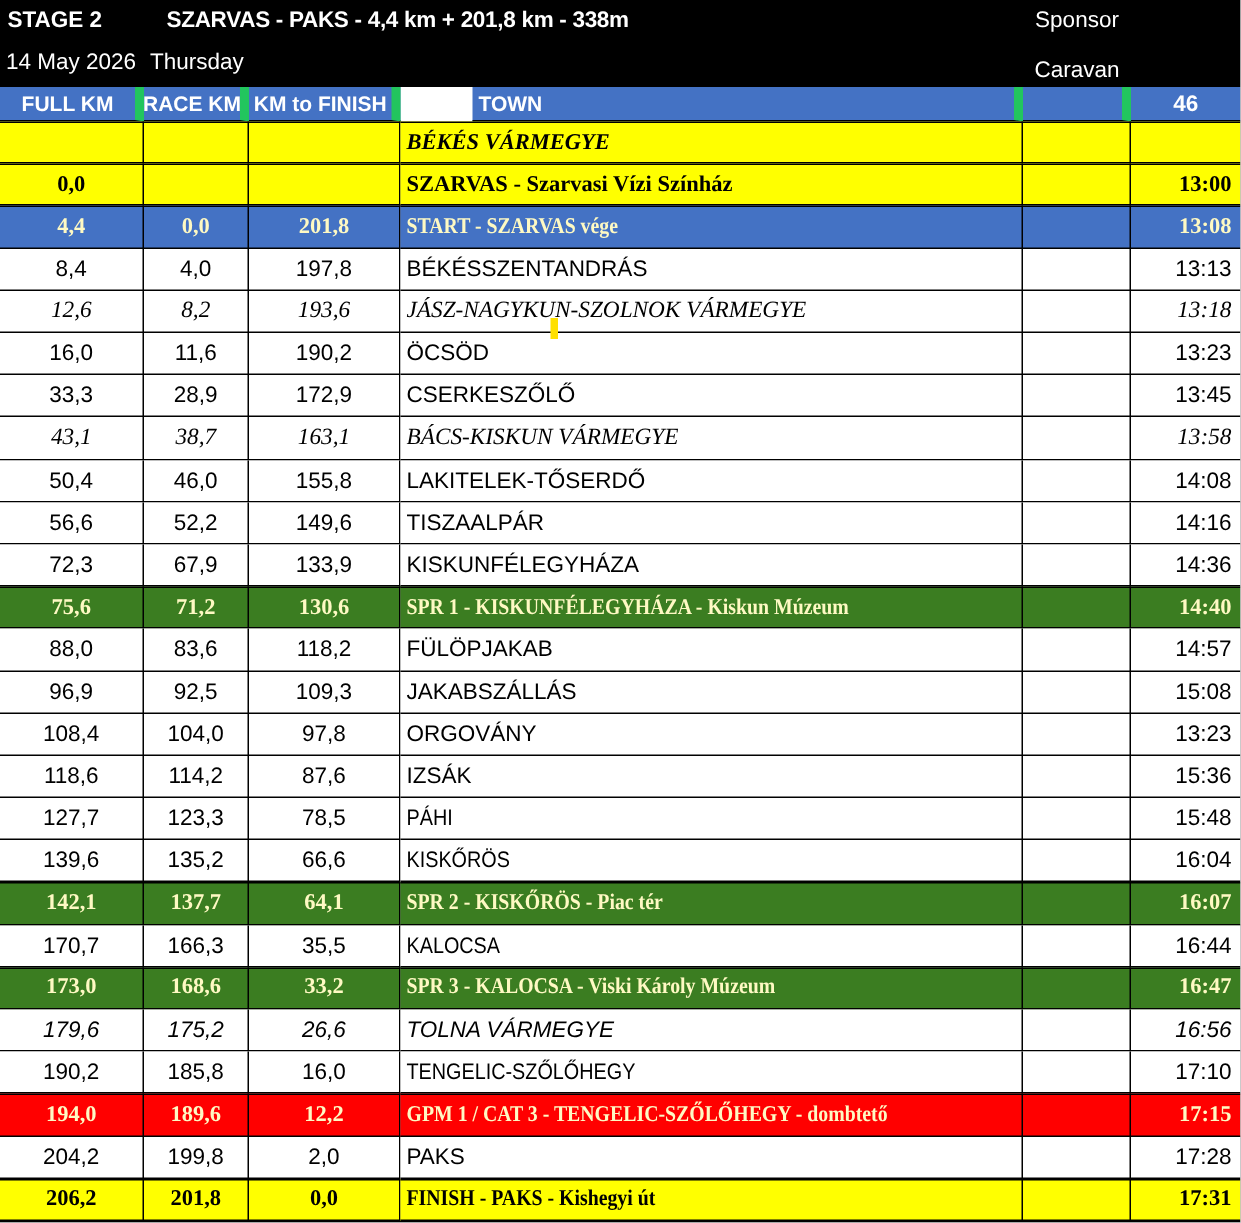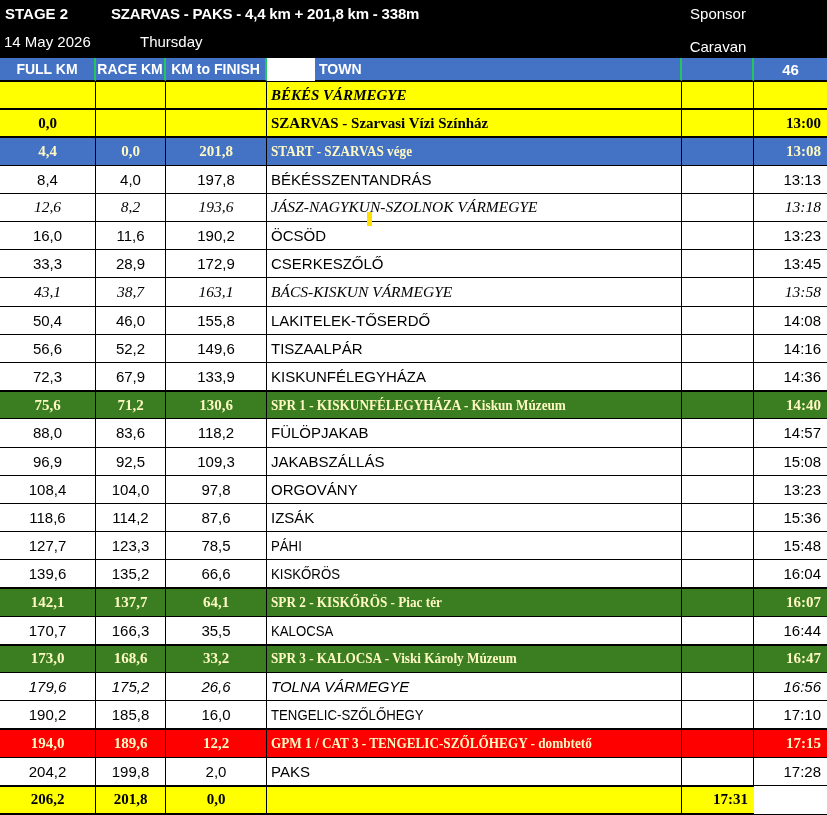--- a/index.html
+++ b/index.html
@@ -14,21 +14,21 @@
   
   .topbar{
     position:absolute;left:0;top:0;width:827px;height:58px;
     background:var(--c-black,#000);color:#fff;
   }
   .topbar span{position:absolute;white-space:nowrap;font-size:15px;line-height:18px;}
   .t-stage{left:5px;top:5px;font-weight:bold;}
   .t-title{left:100px;top:5px;font-weight:bold;letter-spacing:-0.2px;margin-left:11px;}
   .t-sponsor{left:682px;top:5px;width:72px;text-align:center;}
   .t-date{left:4px;top:33px;}
-  .t-day{left:100px;top:33px;margin-left:40px;}
+  .t-day{left:100px;top:33px;}
   .t-caravan{left:682px;top:38px;width:72px;text-align:center;}
   .t-kmh{left:754px;top:33px;width:66px;text-align:center;margin-top:31px;}
   
   .grid{
     position:absolute;left:0;top:58px;width:827px;height:757px;
     display:grid;
     grid-template-columns:96px 70px 101px 415px 72px 73px;
     grid-template-rows:23px repeat(26,1fr);
     border-bottom:1px solid #000;
     background:#fff;
@@ -53,21 +53,21 @@
   .bg-white{background:#fff;}
   .bold{font-weight:bold;}
   .txt-white{color:#fef9c3;}
   .it-sans{font-style:italic;}
   .it-serif{font-style:italic;font-family:"Liberation Serif",serif;font-size:15.5px;}
   .hl{border-top:1px solid #000;font-family:Liberation Serif, serif;}
   .narrow .tw{display:inline-block;transform:scaleX(0.88);transform-origin:0 50%;}
   
   .row-head{
     background:var(--c-blue,#4472C4);color:#fff;font-weight:bold;font-size:14px;
-    border-right:2px solid #22c55e;border-bottom:1px solid #000;
+    border-right:6px solid #22c55e;border-bottom:1px solid #000;
   }
   .row-head.lastcol{border-right:none;}
   .row-head.c-time{justify-content:center;padding-right:0;font-size:15px;}
   
   .artifact{
     position:absolute;left:367px;top:212px;width:5px;height:14px;
     background:#FFE000;z-index:1;
   }
 </style>
 </head>
@@ -288,18 +288,21 @@
       <div class="cell c-num bg-white">199,8</div>
       <div class="cell c-num bg-white">2,0</div>
       <div class="cell c-town bg-white">
         <span class="tw">PAKS</span>
       </div>
       <div class="cell c-num bg-white"></div>
       <div class="cell c-time lastcol bg-white">17:28</div>
       <div class="cell c-num bg-yellow bold narrow hl">206,2</div>
       <div class="cell c-num bg-yellow bold narrow hl">201,8</div>
       <div class="cell c-num bg-yellow bold narrow hl">0,0</div>
+      <div class="cell c-town bg-yellow bold narrow hl">
+        <span class="tw">FINISH - PAKS - Kishegyi út</span>
+      </div>
       <div class="cell c-num bg-yellow bold narrow hl"></div>
       <div class="cell c-time lastcol bg-yellow bold narrow hl">17:31</div>
     </div>
 
   <div class="artifact"></div>
 </div>
 
 </body></html>

